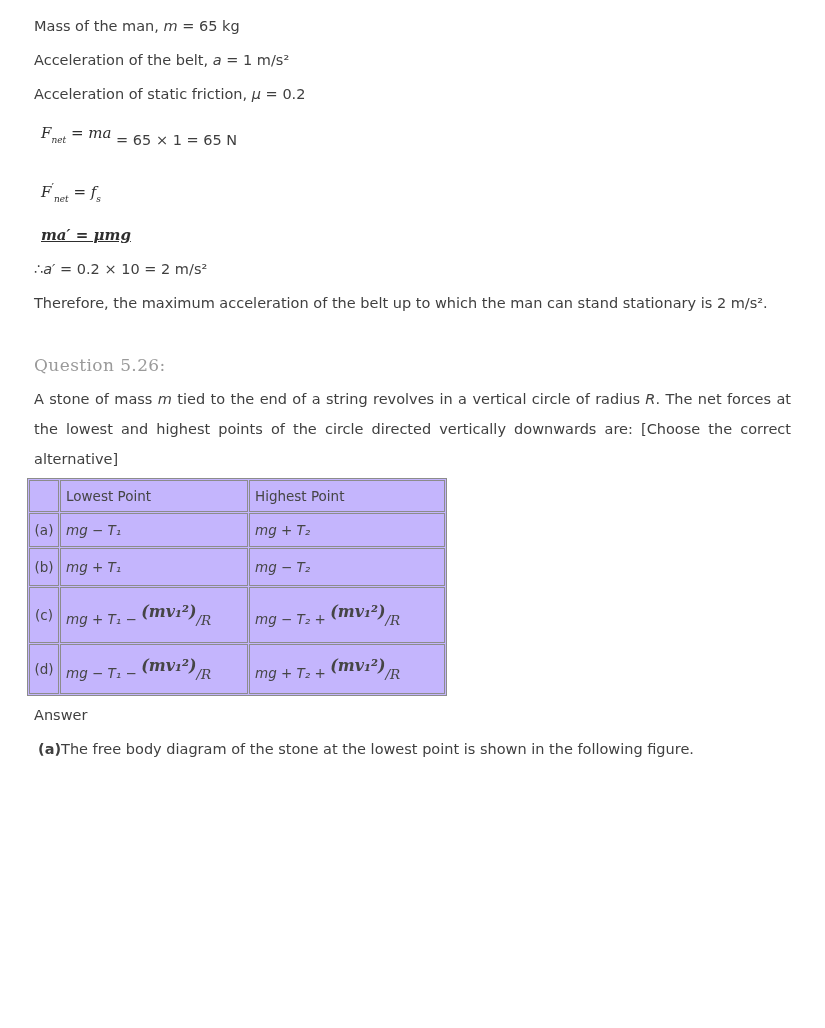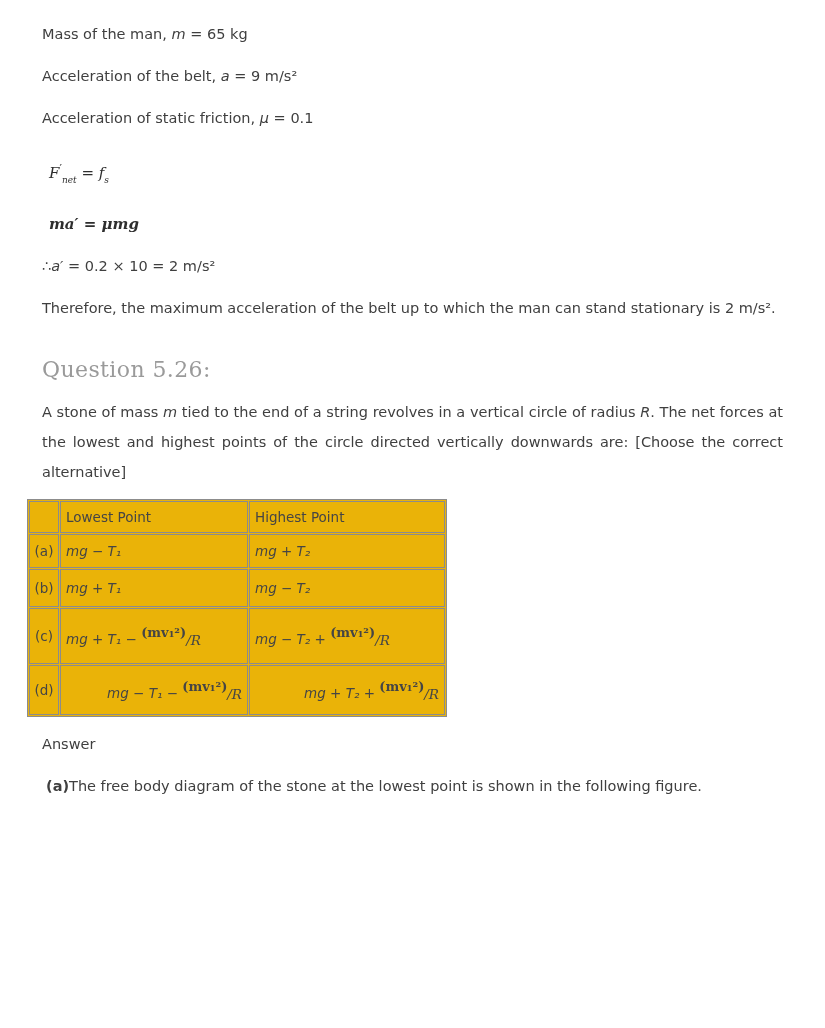--- a/index.html
+++ b/index.html
@@ -10,85 +10,86 @@
   }
   html,body{margin:0;padding:0;background:#ffffff;}
   body{
     width:825px;height:1028px;
     font-family:"DejaVu Sans","Liberation Sans",sans-serif;
     color:var(--text);
     overflow:hidden;
   }
   .page{padding:7px 30px 0 30px;}
 
-  p{margin:12px;font-size:14.5px;line-height:30px;}
+  p{margin:4px;font-size:14.5px;line-height:30px;}
   .just{text-align:justify;}
   .eq{
     font-size:15px;line-height:40px;
     padding-left:7px;color:var(--formula);
   }
   .eq2{line-height:34px;margin-top:2px;}
-  .eq3{line-height:30px;}
+  .eq3{line-height:30px;text-decoration:underline;}
 
   
   .seg-i{font-style:italic;}
   .seg-b{font-weight:bold;}
   .seg-sub{font-size:9px;font-style:italic;vertical-align:-3px;}
   .seg-m{font-family:"DejaVu Serif","Liberation Serif",serif;font-style:italic;}
   .seg-mb{font-family:"DejaVu Serif","Liberation Serif",serif;font-style:italic;font-weight:600;}
   .seg-msub{font-family:"DejaVu Serif","Liberation Serif",serif;font-style:italic;font-size:9px;vertical-align:-5px;}
   .seg-msup{font-family:"DejaVu Serif","Liberation Serif",serif;font-size:11px;vertical-align:6px;}
   .seg-tail{font-family:"DejaVu Sans","Liberation Sans",sans-serif;font-style:normal;font-size:14.5px;color:var(--text);vertical-align:-7px;}
-  .seg-frac{font-family:"DejaVu Serif","Liberation Serif",serif;font-weight:600;font-size:13px;vertical-align:7px;}
+  .seg-frac{font-family:"DejaVu Serif","Liberation Serif",serif;font-style:italic;font-weight:600;font-size:16px;vertical-align:7px;}
   .seg-fr{font-family:"DejaVu Serif","Liberation Serif",serif;font-style:italic;font-size:13.5px;vertical-align:-1px;}
 
   .q-heading{
     font-family:"DejaVu Serif","Liberation Serif",serif;
     color:var(--muted);
-    font-size:22px;line-height:30px;
+    font-size:17px;line-height:30px;
     letter-spacing:0.4px;
     margin-top:32px;margin-bottom:2px;
   }
   .gap-eq{height:5px;}
 
   table.options{
     border-collapse:separate;
     border-spacing:1px;
     border:1px solid var(--border);
     margin:4px 0 2px -3px;
-    background:#eab308;
+    background:#c4b5fd;
     font-size:13.5px;
     color:#454545;
   }
   table.options td{
     border:1px solid var(--border);
     padding:3px 5px;
     vertical-align:middle;
     white-space:nowrap;
   }
   table.options td.lbl{width:24px;text-align:center;padding:3px 2px;}
   table.options td.c1{width:176px;}
   table.options td.c2{width:184px;}
   tr.hdr td{height:24px;}
   tr.r-a td{height:26px;}
   tr.r-b td{height:30px;}
   tr.r-c td{height:48px;}
-  tr.r-d td{height:42px;text-align:right;}
+  tr.r-d td{height:42px;}
   .p-after-table{margin-top:3px;padding-left:4px;}
   .p-indent{text-indent:4px;}
 </style>
 </head>
 <body>
 
 <div class="page">
 
   <p><span>Mass of the man, </span><span class="seg-i">m</span><span> = 65 kg</span></p>
-  <p><span>Acceleration of the belt, </span><span class="seg-i">a</span><span> = 9 m/s²</span></p>
-  <p><span>Acceleration of static friction, </span><span class="seg-i">μ</span><span> = 0.1</span></p>
+  <p><span>Acceleration of the belt, </span><span class="seg-i">a</span><span> = 1 m/s²</span></p>
+  <p><span>Acceleration of static friction, </span><span class="seg-i">μ</span><span> = 0.2</span></p>
 
+  <p class="eq"><span class="seg-m">F</span><span class="seg-msub">net</span><span class="seg-m"> = </span><span class="seg-m">ma</span><span class="seg-tail"> = 65 × 1 = 65 N</span></p>
 
 
   <div class="gap-eq"></div>
   <p class="eq eq2"><span class="seg-m">F</span><span class="seg-msup">′</span><span class="seg-msub">net</span><span class="seg-m"> = </span><span class="seg-m">f</span><span class="seg-msub">s</span></p>
   <p class="eq eq3"><span class="seg-mb">ma′ = μmg</span></p>
 
   <p><span>∴</span><span class="seg-i">a′</span><span> = 0.2 × 10 = 2 m/s²</span></p>
   <p class="just"><span>Therefore, the maximum acceleration of the belt up to which the man can stand stationary is 2 m/s².</span></p>
 
   <p class="q-heading">Question 5.26:</p>

